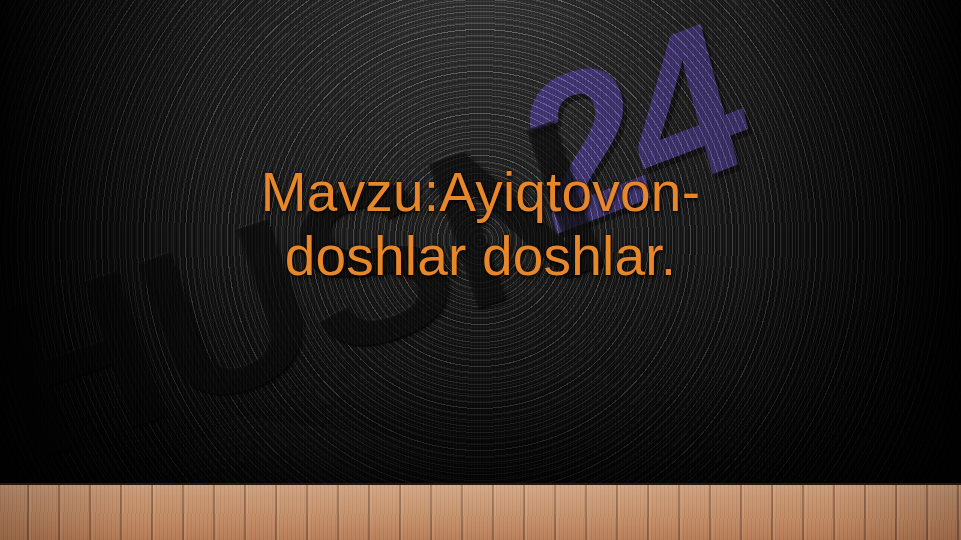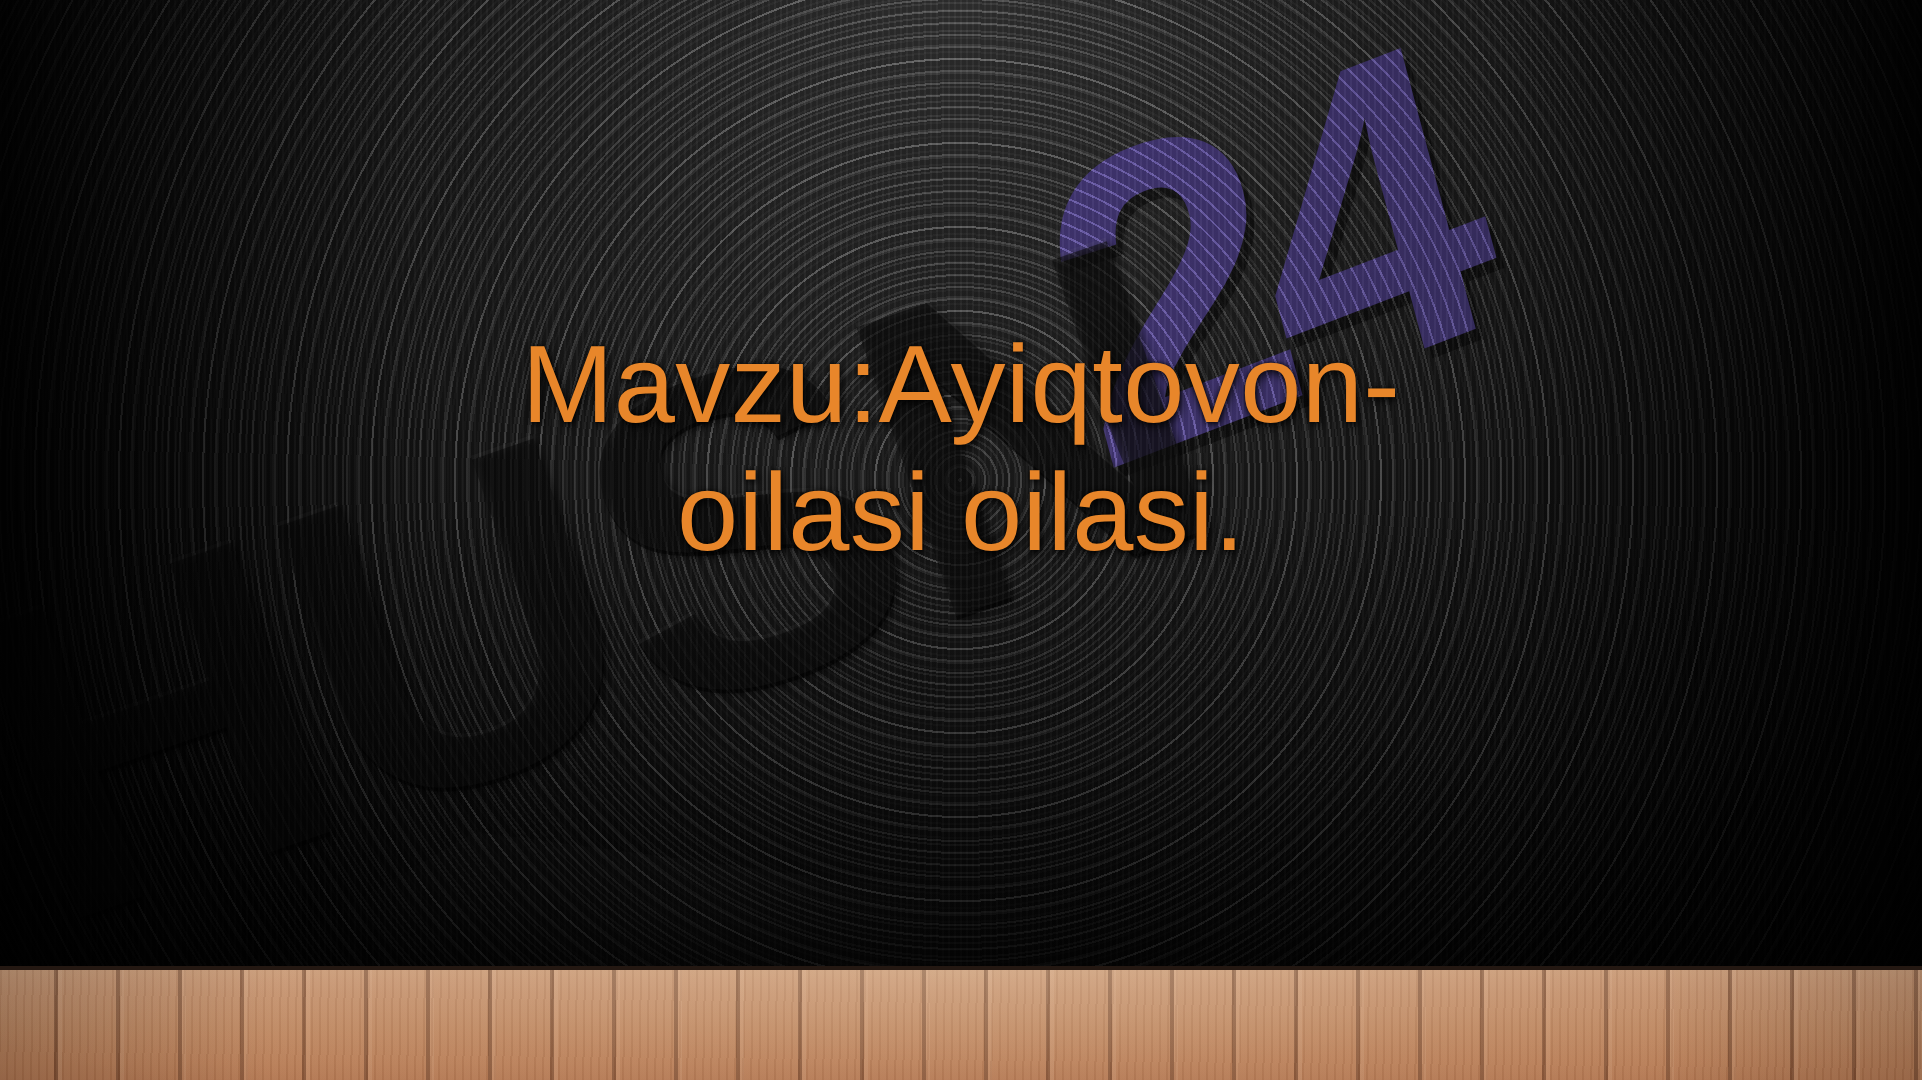--- a/index.html
+++ b/index.html
@@ -328,16 +328,16 @@
 
   <div class="floor">
     <div class="floor-planks"></div>
     <div class="floor-grain"></div>
     <div class="floor-sheen"></div>
     <div class="floor-edge"></div>
   </div>
 
   <div class="title-block">
     <h1 class="title">Mavzu:Ayiqtovon-
-oilasi oilasi.</h1>
+doshlar doshlar.</h1>
   </div>
 
 </div>
 
 </body></html>

